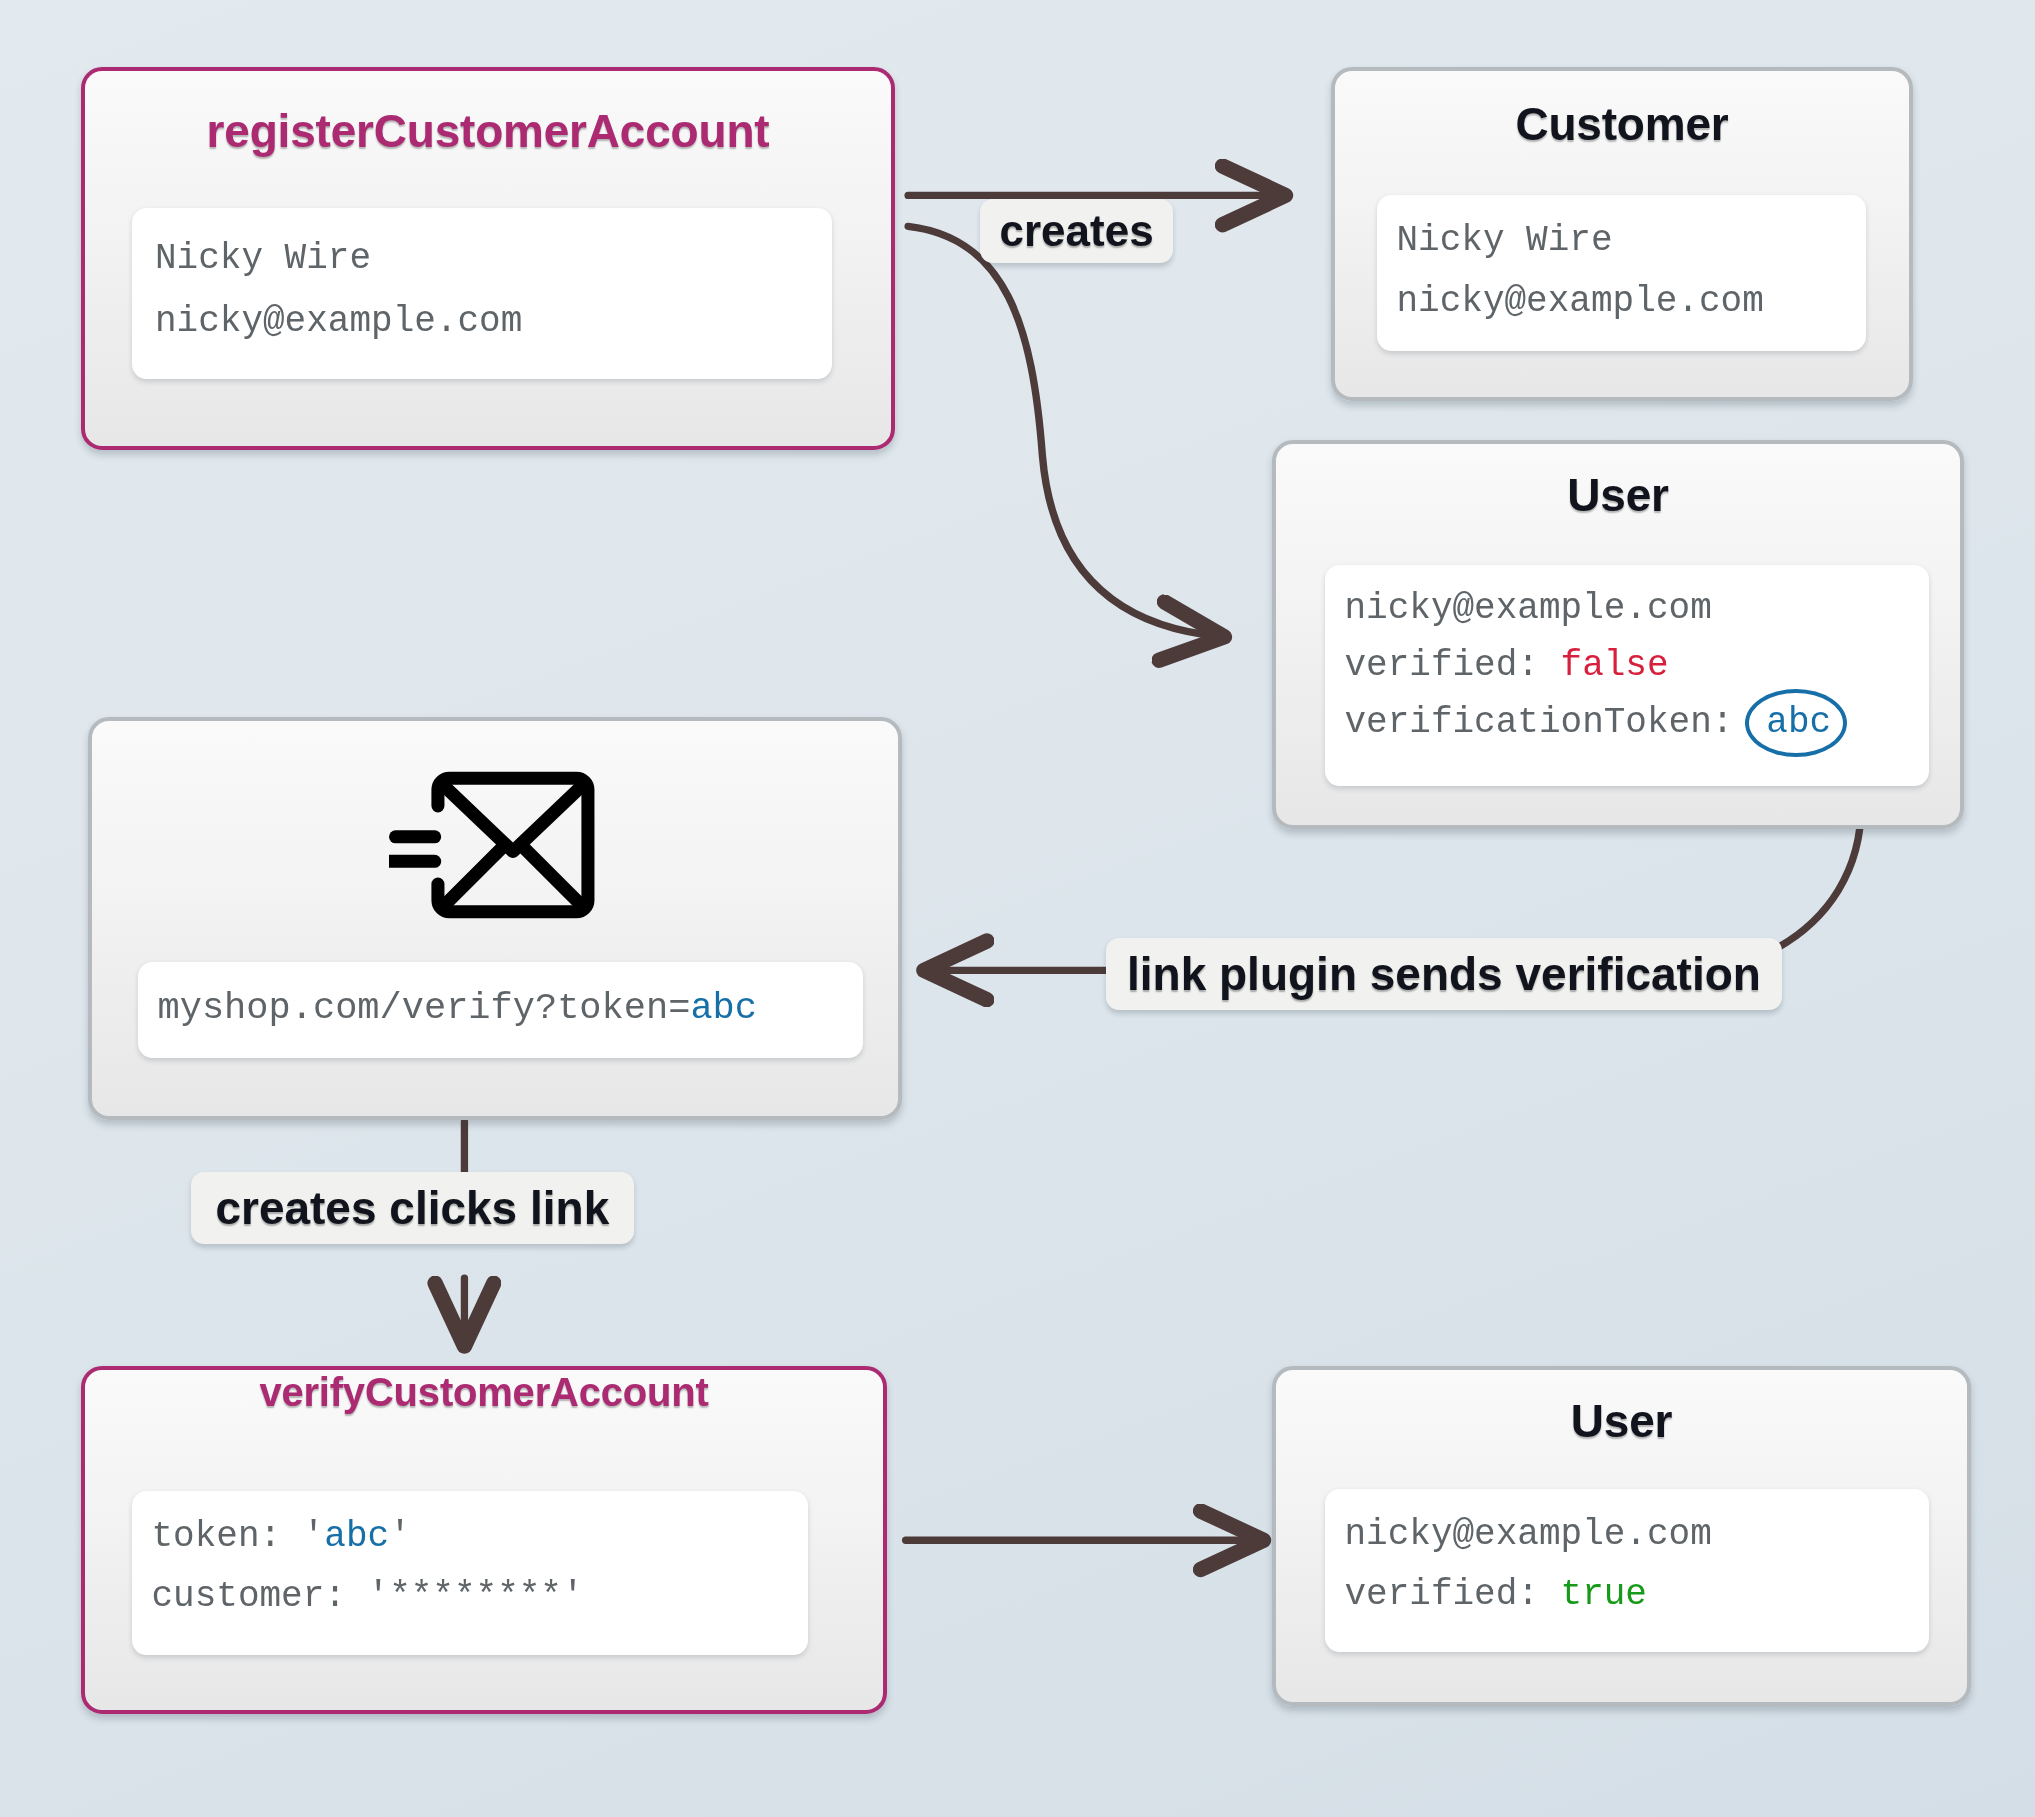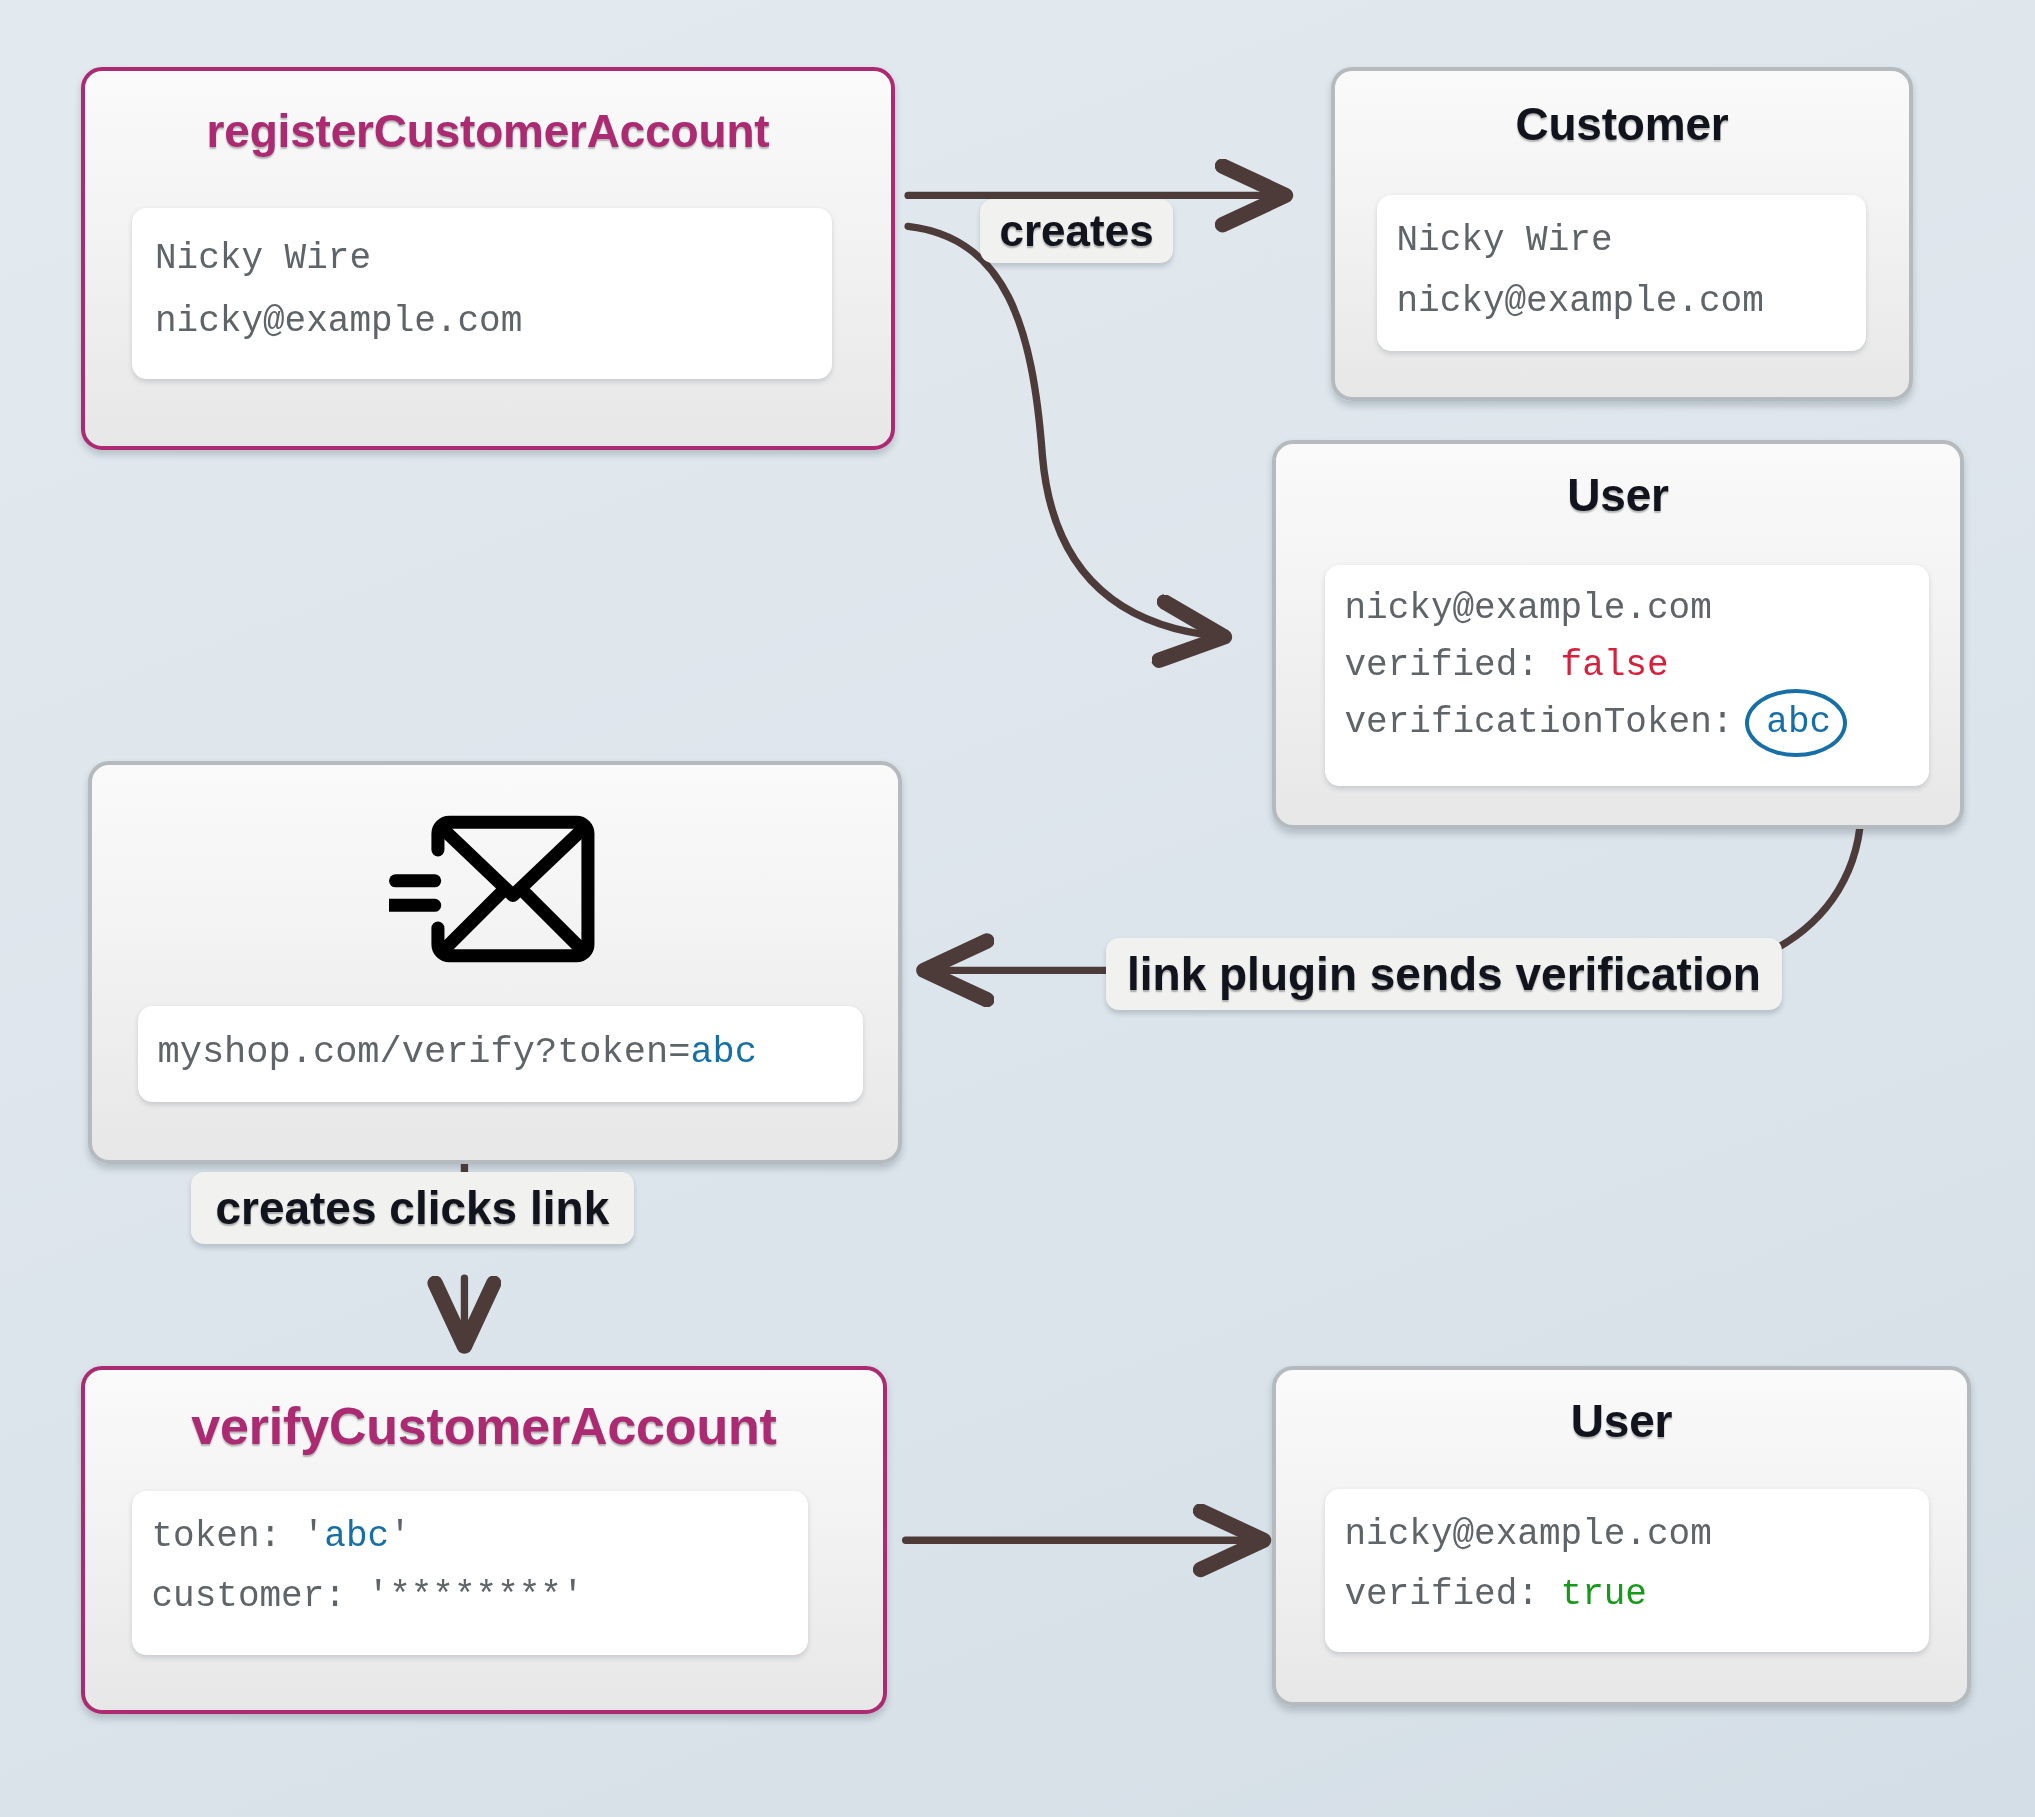--- a/index.html
+++ b/index.html
@@ -153,21 +153,21 @@
 
   <div class="card gray" style="left:1272px; top:440px; width:692px; height:389px;">
     <div class="card-title gray-t" style="margin-top:24.4px;">User</div>
     <div class="panel" style="position:absolute; left:49px; top:121px; width:604px; height:221px; padding:24.4px 19.5px;">
       <div class="row">nicky@example.com</div>
       <div class="row" style="margin-top:16.3px;"><span>verified: </span><span class="kw-false">false</span></div>
       <div class="row" style="margin-top:16.3px;"><span>verificationToken: </span><span class="token-circle">abc</span></div>
     </div>
   </div>
 
-  <div class="card gray" style="left:88px; top:717px; width:814px; height:403px;margin-top:44px;">
+  <div class="card gray" style="left:88px; top:717px; width:814px; height:403px;">
     <div class="envelope-wrap" style="top:49px; width:212px; height:147px;">
       <svg viewBox="0 0 130 92" width="212" height="150">
 
         <line x1="4" y1="41" x2="28" y2="41" stroke="#000" stroke-width="8" stroke-linecap="round"></line>
         <line x1="-2" y1="56" x2="28" y2="56" stroke="#000" stroke-width="8" stroke-linecap="round"></line>
 
         <path d="M30,22 L30,12 A7,7 0 0 1 37,5 L115,5 A7,7 0 0 1 122,12 L122,80
                  A7,7 0 0 1 115,87 L37,87 A7,7 0 0 1 30,80 L30,70" fill="none" stroke="#000" stroke-width="8" stroke-linejoin="round" stroke-linecap="round"></path>
 
         <path d="M33,9 L76,50 L119,9" fill="none" stroke="#000" stroke-width="8" stroke-linejoin="round" stroke-linecap="round"></path>
@@ -175,21 +175,21 @@
         <path d="M33,84 L70,47" fill="none" stroke="#000" stroke-width="8" stroke-linecap="round"></path>
         <path d="M119,84 L82,47" fill="none" stroke="#000" stroke-width="8" stroke-linecap="round"></path>
       </svg>
     </div>
     <div class="panel" style="position:absolute; left:46px; top:241px; width:725px; height:96px; padding:26px 19.5px; font-size:37px;">
       <div class="row"><span>myshop.com/verify?token=</span><span class="kw-blue">abc</span></div>
     </div>
   </div>
 
   <div class="card pink" style="left:81px; top:1366px; width:806px; height:348px;">
-    <div class="card-title pink-t" style="margin-top:26px; font-size:52px;">verifyCustomerAccount</div>
+    <div class="card-title pink-t" style="font-size:40px;">verifyCustomerAccount</div>
     <div class="panel" style="position:absolute; left:47px; top:121px; width:676px; height:164px; padding:26px 19.5px;">
       <div class="row"><span>token: </span><span>'</span><span class="kw-blue">abc</span><span>'</span></div>
       <div class="row" style="margin-top:19.5px;">customer: '********'</div>
     </div>
   </div>
 
   <div class="card gray" style="left:1272px; top:1366px; width:699px; height:340px;">
     <div class="card-title gray-t" style="margin-top:24.4px;">User</div>
     <div class="panel" style="position:absolute; left:49px; top:119px; width:604px; height:163px; padding:26px 19.5px;">
       <div class="row">nicky@example.com</div>

